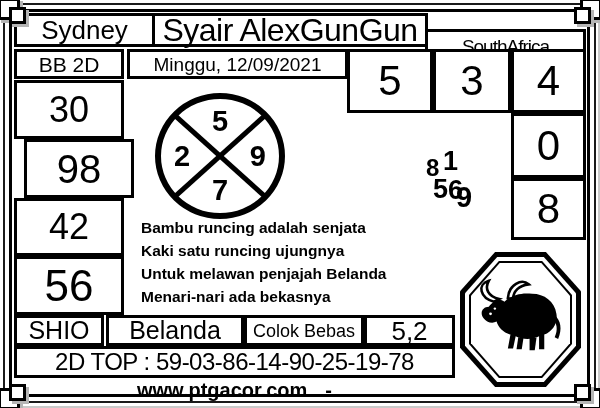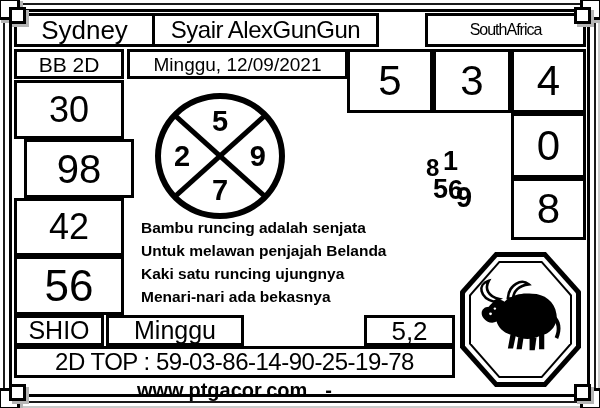--- a/index.html
+++ b/index.html
@@ -14,22 +14,22 @@
   .corn{position:absolute;width:16px;height:16px;background:#fff;border:3px solid #000;box-shadow:3px 3px 0 #b5b5b5;z-index:6;}
   .corn.b{width:11px;height:11px;}
   .c-tl1{left:-2px;top:-2px;} .c-tl2{left:9px;top:7px;}
   .c-tr1{right:-2px;top:-2px;} .c-tr2{right:9px;top:7px;}
   .c-bl1{left:-2px;bottom:-2px;} .c-bl2{left:9px;bottom:7px;}
   .c-br1{right:-2px;bottom:-2px;} .c-br2{right:9px;bottom:7px;}
   
   .cell{position:absolute;background:#fff;border:3px solid #000;display:flex;align-items:center;justify-content:center;font-weight:normal;box-sizing:border-box;line-height:1;}
   
   .h-left  {left:14px; top:13px;width:141px;height:34px;font-size:26px;}
-  .h-mid   {left:152px;top:13px;width:227px;height:34px;font-size:24px;letter-spacing:-.5px;}
-  .h-right {left:425px;top:13px;width:161px;height:34px;font-size:16px;letter-spacing:-1px;}
+  .h-mid   {left:152px;top:13px;width:276px;height:34px;font-size:32px;letter-spacing:-.5px;}
+  .h-right {left:425px;top:29px;width:161px;height:34px;font-size:19px;letter-spacing:-1px;}
   
   .bb2d{left:14px;top:49px;width:110px;height:30px;font-size:21px;}
   .ln1{left:14px;top:80px; width:110px;height:59px;font-size:36px;}
   .ln2{left:24px;top:139px;width:110px;height:59px;font-size:40px;}
   .ln3{left:14px;top:198px;width:110px;height:58px;font-size:36px;}
   .ln4{left:14px;top:256px;width:110px;height:59px;font-size:44px;}
   
   .date{left:127px;top:49px;width:221px;height:30px;font-size:19px;border-width:3px;}
   
   .n5{left:347px;top:49px;width:86px;height:64px;font-size:42px;}
@@ -120,27 +120,28 @@
   <div class="bbfs-cluster">
     <span class="bd0">8</span>
     <span class="bd1">1</span>
     <span class="bd2">5</span>
     <span class="bd3">6</span>
     <span class="bd4">9</span>
   </div>
 
   <div class="poem">
     <div>Bambu runcing adalah senjata</div>
+    <div>Kaki satu runcing ujungnya</div>
     <div>Untuk melawan penjajah Belanda</div>
-    <div>Kaki satu runcing ujungnya</div>
     <div>Menari-nari ada bekasnya</div>
   </div>
 
   <div class="cell shio">SHIO</div>
-  <div class="cell kerbau">Minggu</div>
+  <div class="cell kerbau">Belanda</div>
+  <div class="cell colok">Colok Bebas</div>
   <div class="cell colokv">5,2</div>
   <div class="cell top2d">2D TOP : 59-03-86-14-90-25-19-78</div>
 
   <div class="footer">
     <span>www.ptgacor.com</span>
     <span>-</span>
   </div>
 
   <div class="octo">
     <div class="oc oc1"></div>

